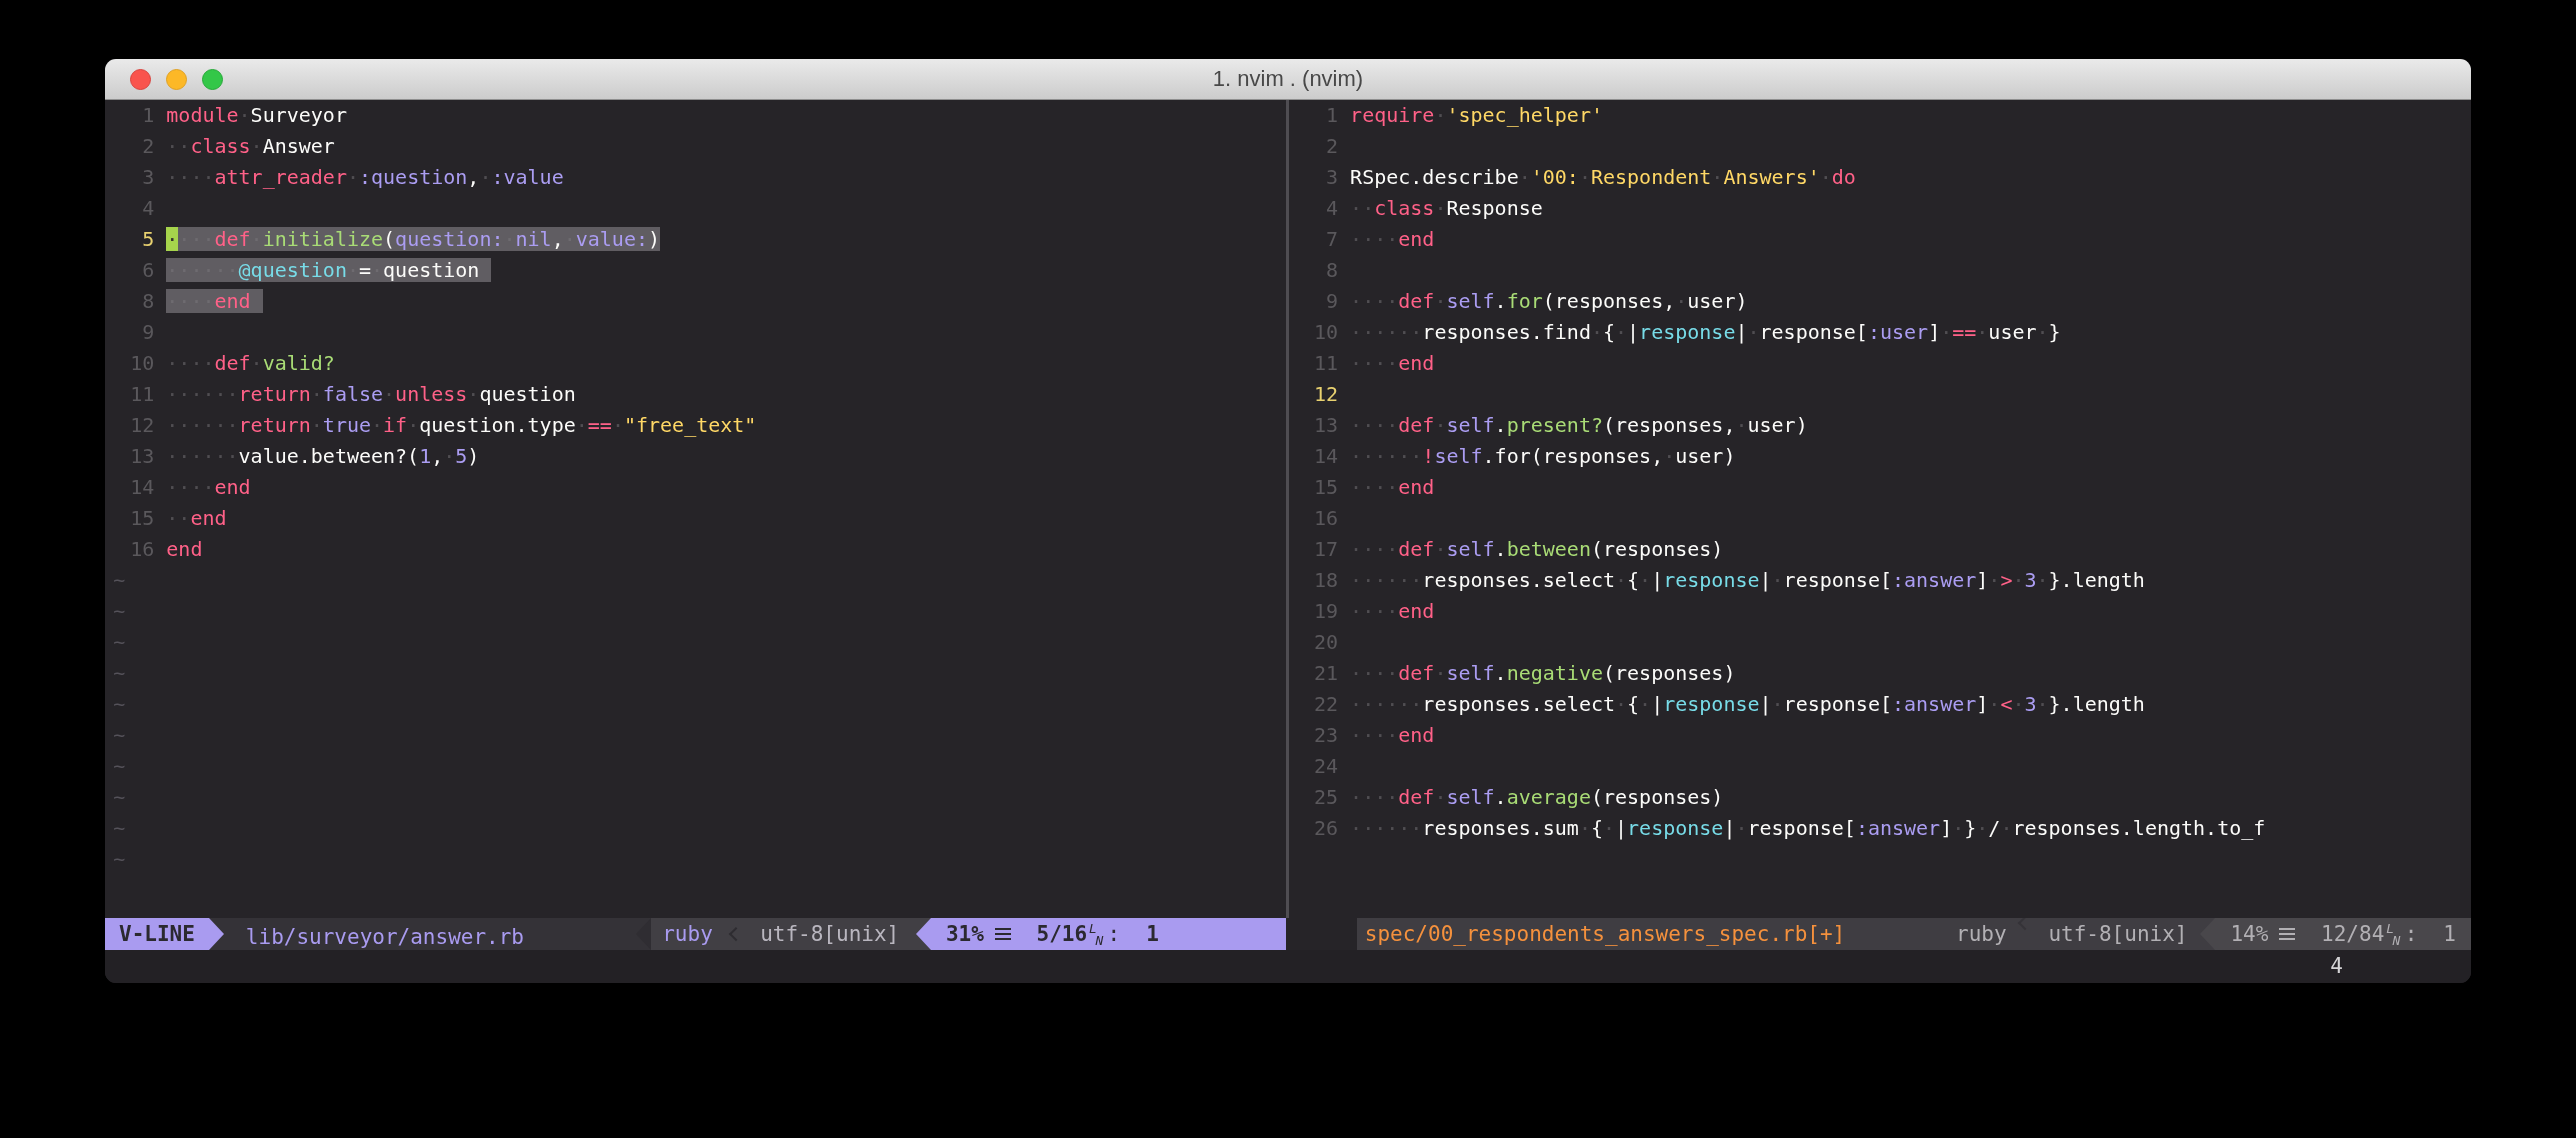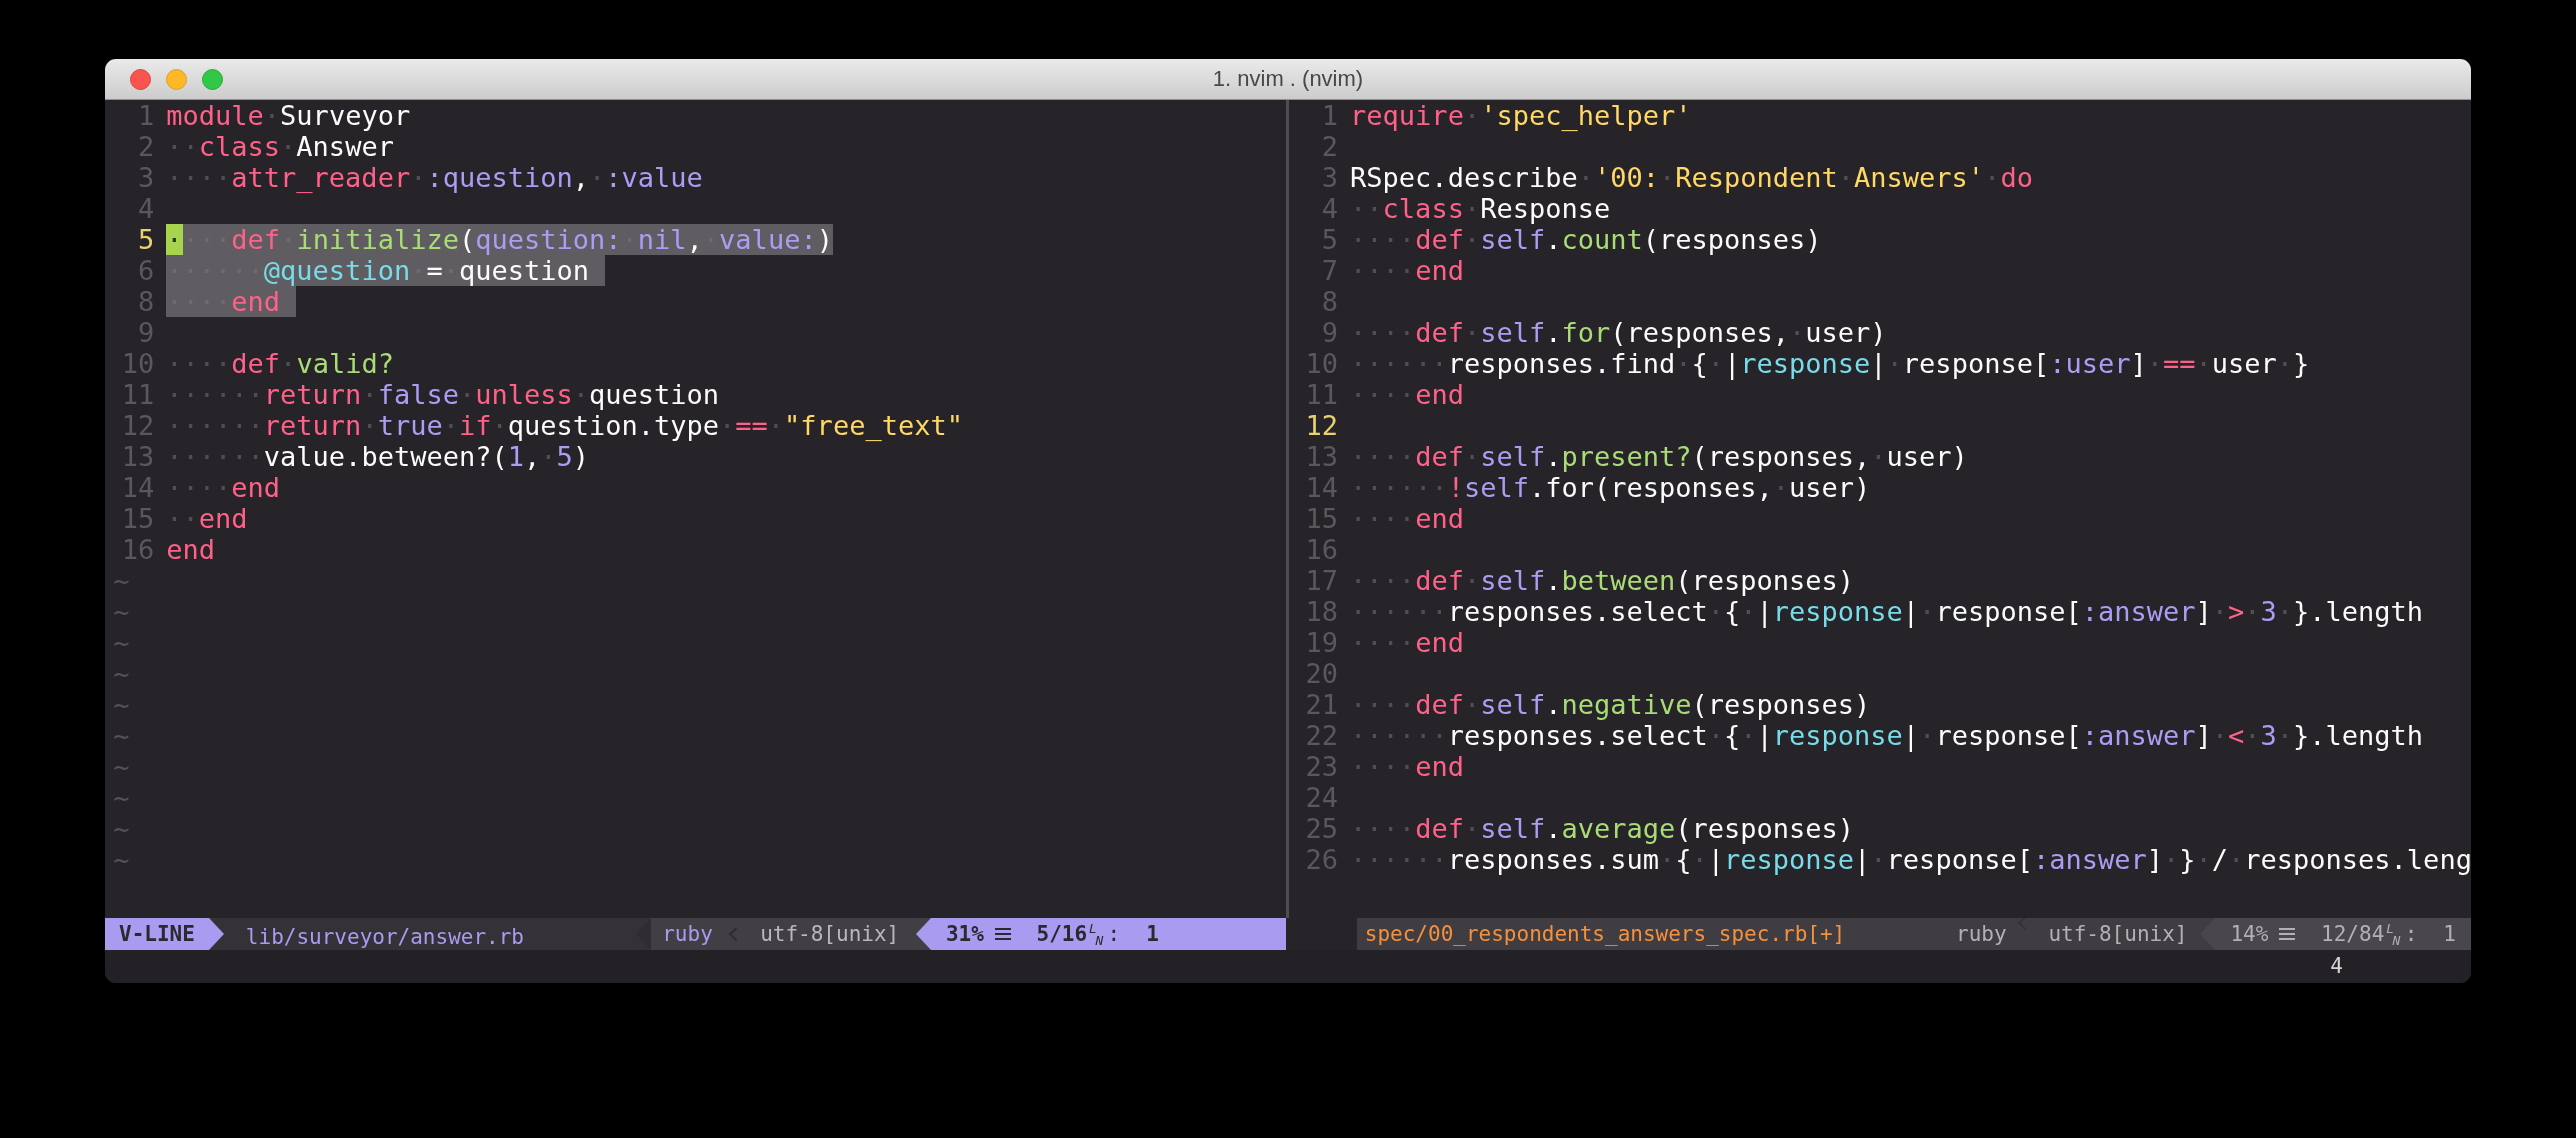--- a/index.html
+++ b/index.html
@@ -26,21 +26,21 @@
   .light.green{background:#33c748;border:0.9px solid #27a839;}
   #title-text{
     position:absolute;left:0;right:0;top:0;height:100%;
     display:flex;align-items:center;justify-content:center;
     font-family:"Liberation Sans","DejaVu Sans",sans-serif;
     font-size:22px;color:#484848;
   }
 
   
   #content{flex:1 1 auto;display:flex;background:#262428;overflow:hidden;}
-  .pane{font-size:27px;line-height:31px;}
+  .pane{font-size:20px;line-height:31px;}
   #pane-left{width:1181px;flex:0 0 1181px;}
   #vdivider{width:2.8px;flex:0 0 2.8px;background:#4f4d52;}
   #pane-right{flex:1 1 auto;}
 
   .row{height:31px;line-height:31px;white-space:pre;}
   .row .ln{display:inline-block;width:41px;margin-left:8.3px;margin-right:12px;text-align:right;color:#5a585c;}
   .row .ln.cur{color:#e8d170;}
   .row.tilde{color:#55525a;padding-left:8.3px;}
   .code{white-space:pre;}
 
@@ -136,21 +136,20 @@
         <div class="row tilde">~</div>
         <div class="row tilde">~</div>
         <div class="row tilde">~</div>
       </div>
     <div id="vdivider"></div>
     <div id="pane-right" class="pane mono">
         <div class="row"><span class="ln">1</span><span class="code"><span class="t-k">require</span><span class="t-d">·</span><span class="t-y">'spec_helper'</span></span></div>
         <div class="row"><span class="ln">2</span><span class="code"></span></div>
         <div class="row"><span class="ln">3</span><span class="code"><span class="t-f">RSpec.describe</span><span class="t-d">·</span><span class="t-y">'00:</span><span class="t-d">·</span><span class="t-y">Respondent</span><span class="t-d">·</span><span class="t-y">Answers'</span><span class="t-d">·</span><span class="t-k">do</span></span></div>
         <div class="row"><span class="ln">4</span><span class="code"><span class="t-d">··</span><span class="t-k">class</span><span class="t-d">·</span><span class="t-f">Response</span></span></div>
-        <div class="row"><span class="ln">5</span><span class="code"><span class="t-d">····</span><span class="t-k">def</span><span class="t-d">·</span><span class="t-p">self</span><span class="t-f">.</span><span class="t-g">count</span><span class="t-f">(responses)</span></span></div>
         <div class="row"><span class="ln">7</span><span class="code"><span class="t-d">····</span><span class="t-k">end</span></span></div>
         <div class="row"><span class="ln">8</span><span class="code"></span></div>
         <div class="row"><span class="ln">9</span><span class="code"><span class="t-d">····</span><span class="t-k">def</span><span class="t-d">·</span><span class="t-p">self</span><span class="t-f">.</span><span class="t-g">for</span><span class="t-f">(responses,</span><span class="t-d">·</span><span class="t-f">user)</span></span></div>
         <div class="row"><span class="ln">10</span><span class="code"><span class="t-d">······</span><span class="t-f">responses.find</span><span class="t-d">·</span><span class="t-f">{</span><span class="t-d">·</span><span class="t-f">|</span><span class="t-c">response</span><span class="t-f">|</span><span class="t-d">·</span><span class="t-f">response[</span><span class="t-p">:user</span><span class="t-f">]</span><span class="t-d">·</span><span class="t-o">==</span><span class="t-d">·</span><span class="t-f">user</span><span class="t-d">·</span><span class="t-f">}</span></span></div>
         <div class="row"><span class="ln">11</span><span class="code"><span class="t-d">····</span><span class="t-k">end</span></span></div>
         <div class="row"><span class="ln cur">12</span><span class="code"></span></div>
         <div class="row"><span class="ln">13</span><span class="code"><span class="t-d">····</span><span class="t-k">def</span><span class="t-d">·</span><span class="t-p">self</span><span class="t-f">.</span><span class="t-g">present?</span><span class="t-f">(responses,</span><span class="t-d">·</span><span class="t-f">user)</span></span></div>
         <div class="row"><span class="ln">14</span><span class="code"><span class="t-d">······</span><span class="t-o">!</span><span class="t-p">self</span><span class="t-f">.for(responses,</span><span class="t-d">·</span><span class="t-f">user)</span></span></div>
         <div class="row"><span class="ln">15</span><span class="code"><span class="t-d">····</span><span class="t-k">end</span></span></div>
         <div class="row"><span class="ln">16</span><span class="code"></span></div>

